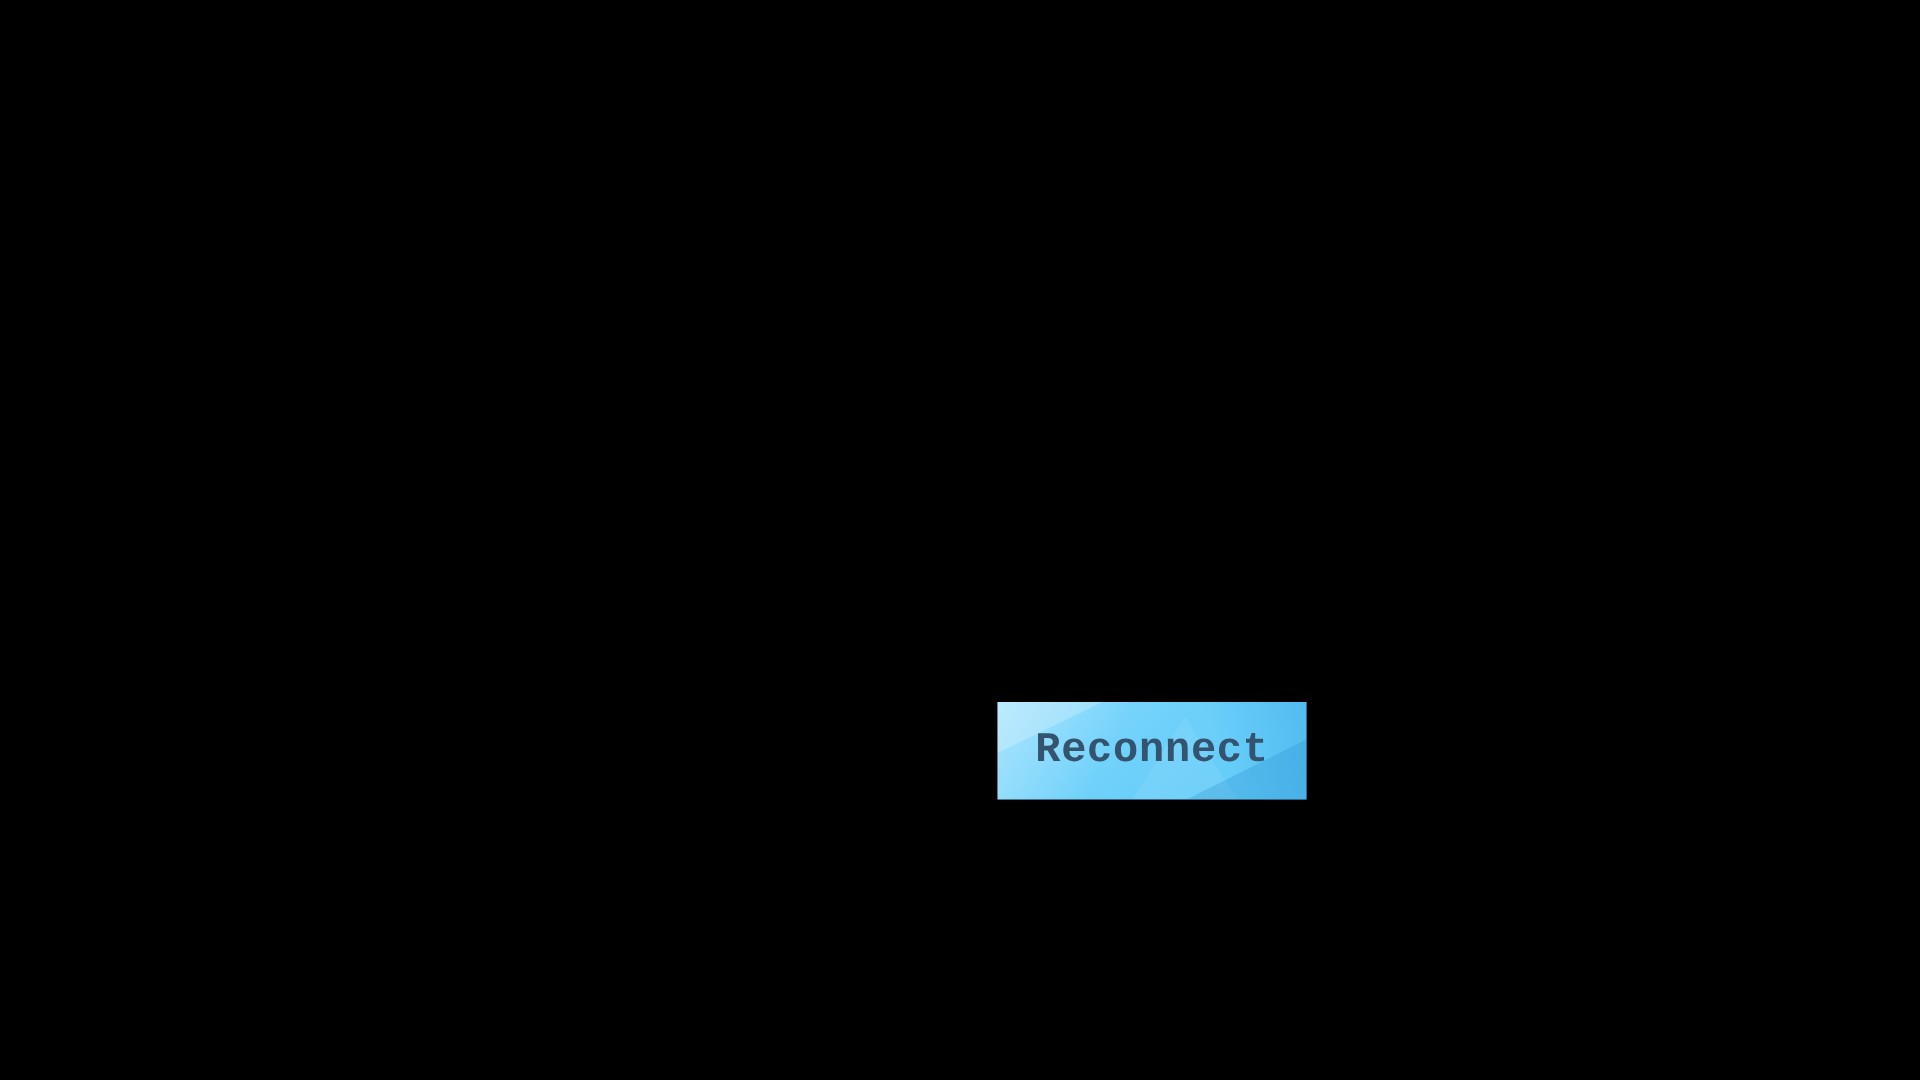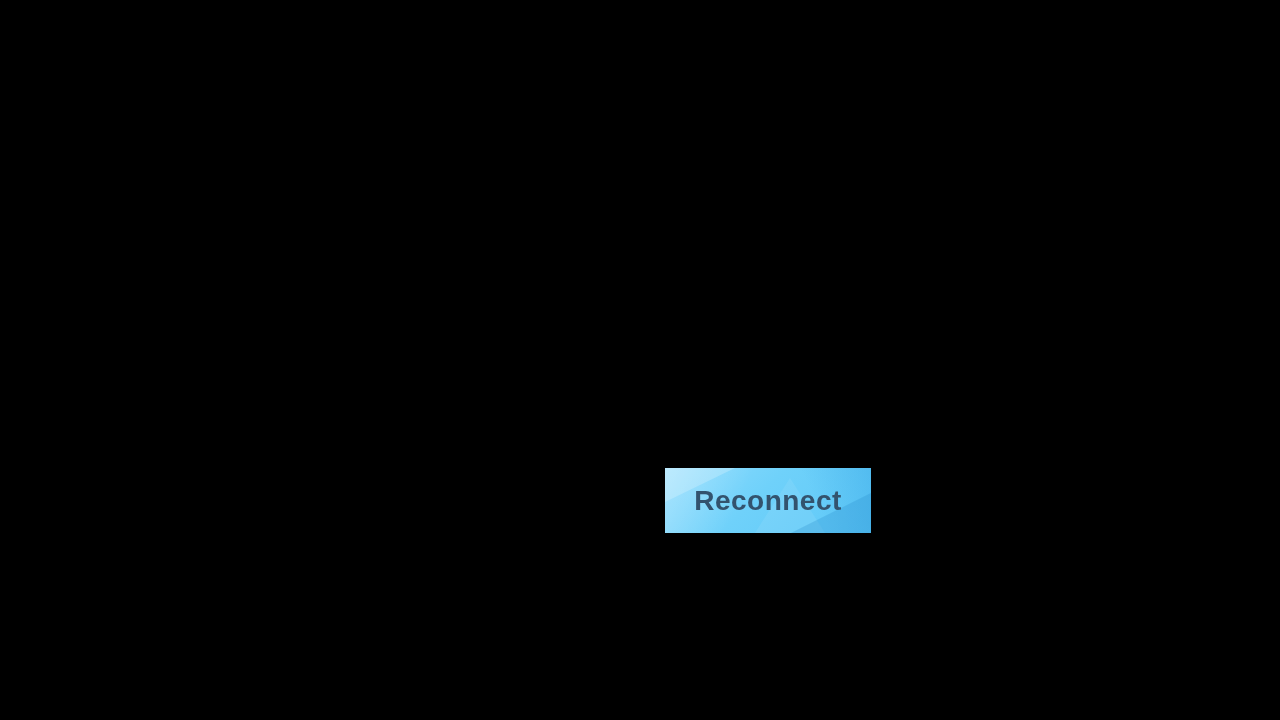--- a/index.html
+++ b/index.html
@@ -27,20 +27,21 @@
     border: none;
     outline: none;
     cursor: pointer;
     padding: 0;
     overflow: hidden;
     
     background:
       linear-gradient(115deg, rgba(255,255,255,0.25) 0%, rgba(255,255,255,0.0) 38%),
       linear-gradient(245deg, rgba(38,150,220,0.30) 0%, rgba(38,150,220,0.0) 30%),
       linear-gradient(135deg, #8fdcfe 0%, #6fd1fa 45%, #5ec8f7 100%);
+    font-family: Liberation Mono, monospace;
   }
 
   
   .facet {
     position: absolute;
     pointer-events: none;
   }
   .facet-top-left {
     left: 0;
     top: 0;

